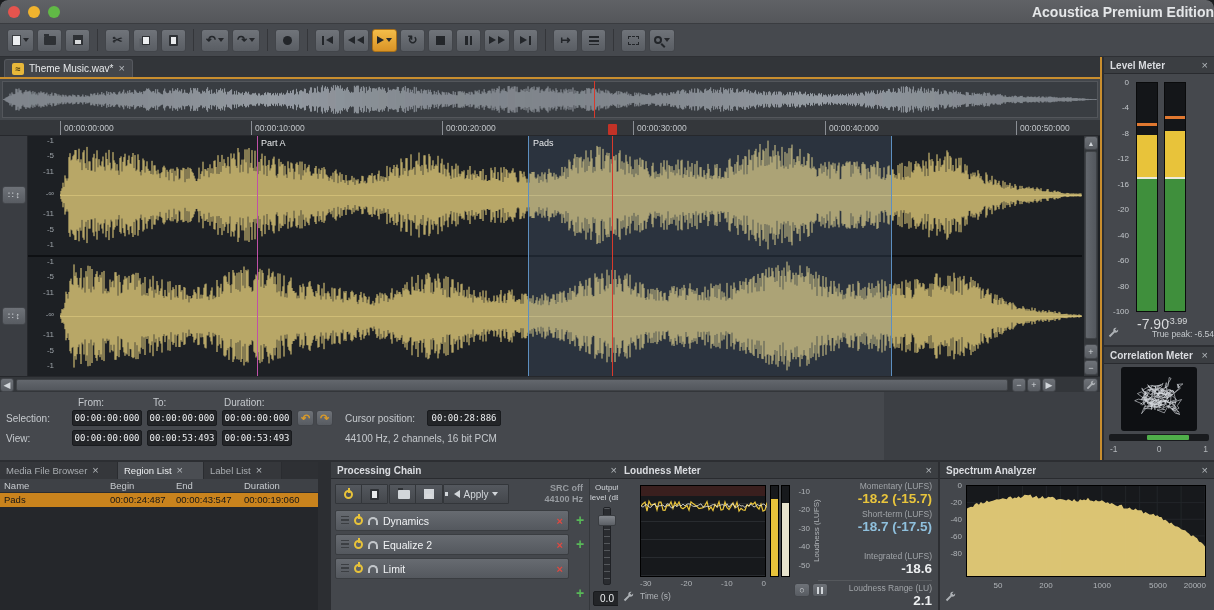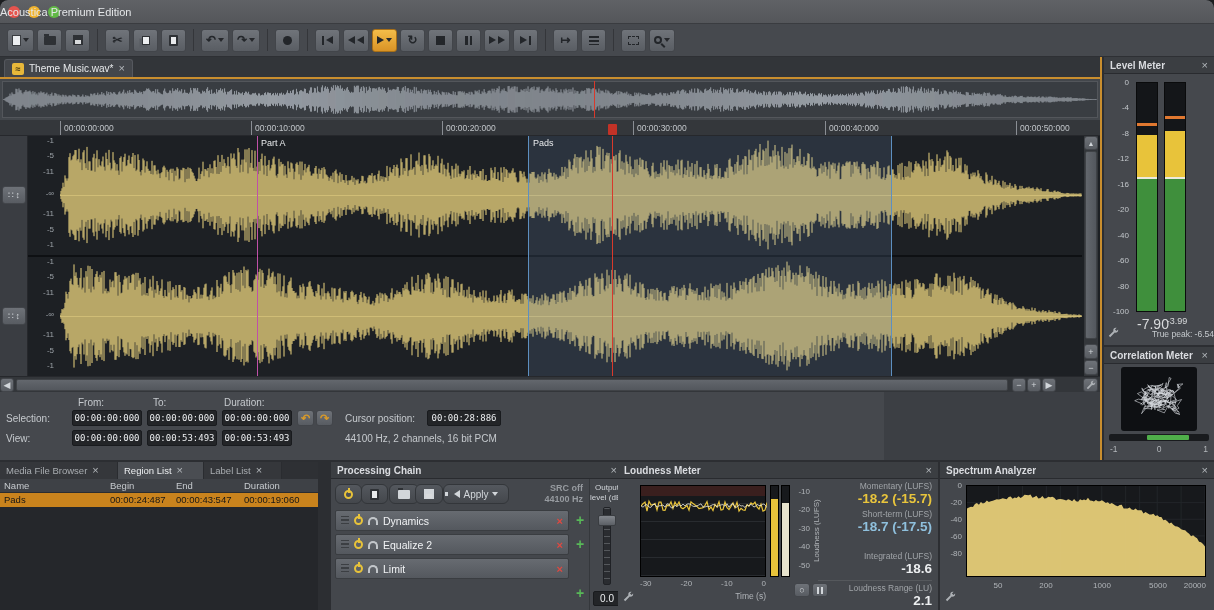--- a/index.html
+++ b/index.html
@@ -3,21 +3,21 @@
 <meta charset="utf-8">
 <style>
 *{margin:0;padding:0;box-sizing:border-box}
 html,body{background:#1b1d1f}
 #win{position:relative;width:1214px;height:610px;background:#2c2e32;font-family:"Liberation Sans",sans-serif;font-size:10px;color:#d8dadc;overflow:hidden;border-radius:8px 8px 0 0}
 .abs{position:absolute}
 
 .titlebar{background:linear-gradient(#606266,#54565a);border-bottom:1px solid #3a3c40;display:flex;align-items:center;border-radius:8px 8px 0 0}
 .tl{width:12px;height:12px;border-radius:50%;margin-left:8px}
 .tl.red{background:#e5544e}.tl.yel{background:#f0b32e}.tl.grn{background:#61b946}
-.titlebar .title{position:absolute;left:0;right:0;text-align:left;font-size:11px;font-weight:normal;color:#e4e6e8}
+.titlebar .title{position:absolute;left:0;right:0;text-align:right;font-size:14px;font-weight:bold;color:#e4e6e8}
 
 .toolbar{background:#46494e;border-bottom:1px solid #2e3034;display:flex;align-items:center;padding-left:7px;gap:3px}
 .sep{width:1px;height:22px;background:#34363a;margin:0 4px}
 .tbtn{height:23px;min-width:25px;padding:0 4px;border-radius:3px;background:linear-gradient(#70747a,#595d63);border:1px solid #42454a;display:flex;align-items:center;justify-content:center;gap:2px;position:relative;cursor:pointer;color:#23262a}
 .tbtn.on{background:linear-gradient(#f4bd49,#d99326);border-color:#a87018}
 .caret{width:0;height:0;border-left:3.5px solid transparent;border-right:3.5px solid transparent;border-top:4px solid #26282c}
 .g{font-size:12px;font-weight:bold;line-height:1;color:#23262a}
 .i-page{width:9px;height:11px;background:#eceef0;border:1px solid #393c40;display:inline-block}
 .i-folder{width:12px;height:9px;background:#2e3135;border-radius:1px;position:relative;display:inline-block}
 .i-folder::before{content:"";position:absolute;top:-2px;left:0;width:5px;height:2px;background:#2e3135}
@@ -43,21 +43,21 @@
 
 .phead{height:17px;background:#3b3e42;border-bottom:1px solid #292b2f;display:flex;align-items:center;padding:0 6px;font-weight:bold;color:#dadce0;font-size:10px}
 .phead .x{margin-left:auto;font-weight:normal}
 .pcontent{position:absolute;left:0;right:0;top:17px;bottom:0;background:#45484d}
 .valbox{background:#232528;border:1px solid #191b1e;color:#eceef0;font-family:"DejaVu Sans Mono",monospace;font-size:9px;display:flex;align-items:center;justify-content:center;border-radius:2px}
 .sbtn{background:linear-gradient(#6e7278,#585c62);border:1px solid #42454a;border-radius:3px;display:flex;align-items:center;justify-content:center;color:#d2d6da;font-size:9px;cursor:pointer}
 .rtick{position:absolute;top:1px;height:14px;border-left:1px solid #8a8e94;padding-left:3px;font-size:8.5px;color:#c2c6ca;line-height:14px;white-space:nowrap}
 .dbl{position:absolute;left:0;width:30px;text-align:right;padding-right:4px;font-size:8px;color:#9aa0a6}
 .lvl-lab{position:absolute;left:0;width:28px;text-align:right;padding-right:3px;font-size:8px;color:#c2c6ca}
 
-.pbtn{height:20px;min-width:23px;padding:0 8px;border-radius:6px;background:linear-gradient(#54585e,#44474c);border:1px solid #33363a;display:flex;align-items:center;justify-content:center;gap:3px;color:#d2d6da;font-size:10px;cursor:pointer}
+.pbtn{height:20px;min-width:23px;padding:0 8px;border-radius:1px;background:linear-gradient(#54585e,#44474c);border:1px solid #33363a;display:flex;align-items:center;justify-content:center;gap:3px;color:#d2d6da;font-size:10px;cursor:pointer}
 .pwr{width:9px;height:9px;border:2px solid #e8c33a;border-radius:50%;position:relative;display:inline-block}
 .pwr::after{content:"";position:absolute;left:50%;top:-4px;transform:translateX(-50%);width:2px;height:5px;background:#e8c33a}
 .hp{width:10px;height:8px;border:2px solid #c2c6ca;border-bottom:none;border-radius:6px 6px 0 0;display:inline-block}
 .grip{width:8px;height:9px;background:repeating-linear-gradient(to bottom,#3c3f43 0 1.5px,transparent 1.5px 3.5px);display:inline-block}
 .crow{position:absolute;display:flex;align-items:center;gap:5px;height:21px;background:linear-gradient(#676b71,#54585e);border:1px solid #3a3d41;border-radius:2px;padding:0 5px;color:#f0f2f4;font-size:10.5px}
 .rem{margin-left:auto;color:#e04840;font-weight:bold;font-size:11px;cursor:pointer}
 .addg{color:#58b858;font-weight:bold;font-size:14px;text-align:center;cursor:pointer}
 .i-spk{width:0;height:0;border-top:4px solid transparent;border-bottom:4px solid transparent;border-right:6px solid #d2d6da;position:relative;display:inline-block}
 .i-spk::before{content:"";position:absolute;left:-9px;top:-2px;width:3px;height:4px;background:#d2d6da}
 .wrench{cursor:pointer}
@@ -463,21 +463,21 @@
             <path d="M0 20.2L2 17.6L4 16.1L6 25.1L8 15.2L10 19.0L12 18.7L14 17.4L16 24.1L18 16.1L20 16.2L22 24.1L24 24.3L26 19.3L28 19.7L30 15.8L32 22.4L34 16.1L36 19.7L38 15.9L40 21.5L42 22.7L44 21.3L46 19.6L48 24.2L50 15.9L52 17.6L54 19.0L56 20.4L58 22.7L60 22.2L62 21.6L64 19.4L66 15.6L68 23.6L70 20.9L72 24.6L74 18.4L76 21.0L78 15.8L80 24.1L82 23.5L84 16.1L86 21.6L88 23.5L90 20.4L92 16.8L94 21.9L96 16.3L98 25.0L100 22.3L102 24.0L104 24.3L106 18.8L108 20.1L110 16.9L112 18.4L114 16.2L116 20.9L118 23.2L120 18.1L122 25.2L124 24.1L126 16.6" fill="none" stroke="#e8c33a" stroke-width="1.2"></path>
             <path d="M0 19.8L2 21.2L4 19.3L6 18.5L8 21.1L10 21.3L12 18.5L14 18.4L16 21.2L18 19.8L20 19.7L22 18.9L24 21.2L26 17.8L28 18.3L30 21.8L32 21.7L34 19.2L36 20.7L38 18.6L40 20.0L42 18.1L44 19.9L46 18.1L48 17.8L50 18.7L52 20.3L54 20.5L56 19.8L58 18.9L60 17.8L62 21.0L64 21.0L66 20.2L68 20.6L70 19.5L72 18.6L74 18.9L76 21.2L78 19.5L80 18.9L82 18.6L84 20.2L86 17.7L88 21.3L90 18.4L92 17.8L94 21.2L96 21.1L98 18.6L100 20.0L102 19.7L104 21.5L106 18.7L108 20.1L110 18.1L112 20.5L114 20.9L116 18.4L118 19.5L120 19.5L122 17.9L124 18.8L126 21.7" fill="none" stroke="#e9e9e1" stroke-width="0.8"></path>
           </svg>
       </div>
       <div class="abs" style="left:22px;top:100px;width:126px;display:flex;justify-content:space-between;font-size:8px;color:#b0b4b8">
         <span>-30</span>
         <span>-20</span>
         <span>-10</span>
         <span>0</span>
       </div>
-      <span class="abs" style="left:22px;top:112px;width:126px;text-align:right;font-size:8.5px;color:#b0b4b8">Time (s)</span>
+      <span class="abs" style="left:22px;top:112px;width:126px;text-align:left;font-size:8.5px;color:#b0b4b8">Time (s)</span>
       <div class="abs" style="left:152px;top:6px;width:9px;height:92px;background:#17191c;border:1px solid #000">
           <div class="abs" style="left:0;top:13px;width:100%;bottom:0;background:#e8c33a"></div>
         </div>
       <div class="abs" style="left:163px;top:6px;width:9px;height:92px;background:#17191c;border:1px solid #000">
           <div class="abs" style="left:0;top:17px;width:100%;bottom:0;background:#e6e2cc"></div>
         </div>
       <div>
         <span class="abs" style="left:176px;top:8px;width:16px;text-align:right;font-size:8px;color:#b0b4b8">-10</span>
         <span class="abs" style="left:176px;top:26px;width:16px;text-align:right;font-size:8px;color:#b0b4b8">-20</span>
         <span class="abs" style="left:176px;top:45px;width:16px;text-align:right;font-size:8px;color:#b0b4b8">-30</span>

